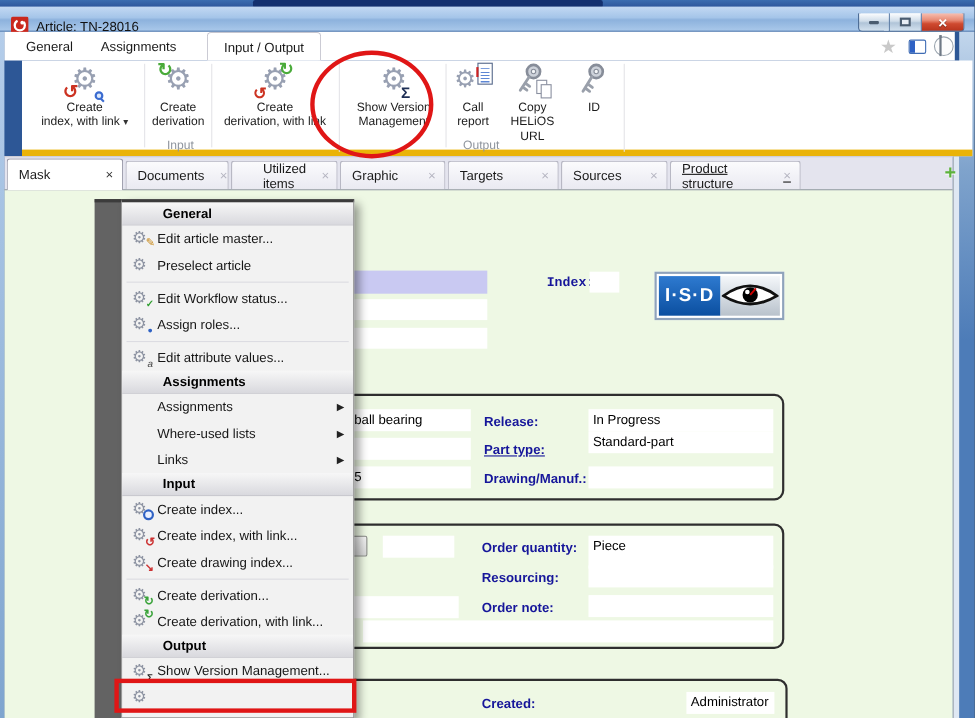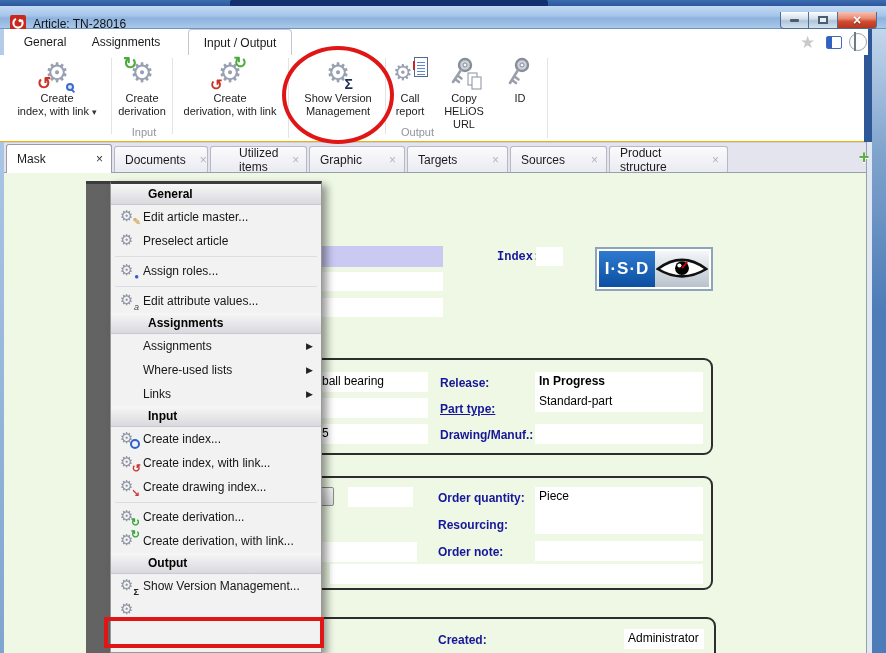--- a/index.html
+++ b/index.html
@@ -46,22 +46,22 @@
   .star-ico { position:absolute; left:796px; top:3px; font-size:17px; color:#c9c9c9; }
   .panel-ico { position:absolute; left:822px; top:7px; width:16px; height:13px;
                border:1px solid #3f6cb4; background:linear-gradient(90deg,#2f62c4 0 5px,#fff 5px);
                border-radius:2px; }
   .collapse-ico { position:absolute; left:845px; top:4px; width:18px; height:18px;
                border:1px solid #9aa4ae; border-radius:50%; background:#fdfdfd; }
   .chev { width:7px; height:7px; border-left:2px solid #707a86; border-top:2px solid #707a86;
           transform:rotate(45deg); margin:6px 0 0 4px; }
 
   
-  .ribbon { position:absolute; left:0; top:55px; width:864px; height:87px; background:#fff;
-            border-bottom:1px solid #eab308; }
+  .ribbon { position:absolute; left:20px; top:55px; width:864px; height:87px; background:#fff;
+            border-bottom:6px solid #eab308; }
   .rbtn { position:absolute; top:2px; height:76px; text-align:center; cursor:default; }
   .rbtn-label { font-size:11px; line-height:13px; color:#1c1c1c; margin-top:1px; }
   .rsep { position:absolute; top:3px; height:76px; width:1px; background:#e4e4e8; }
   .grp-label { position:absolute; top:71px; font-size:11px; color:#8f959e; text-align:center; }
   .r-ico { position:relative; width:40px; height:34px; margin:0 auto; display:block; }
   .r-ico::before { content:"⚙"; font-family:"DejaVu Sans",sans-serif; font-size:27px;
                    color:#98a0b2; position:absolute; left:50%; top:50%;
                    transform:translate(-50%,-56%); }
   .r-ico[data-icon^="key"]::before { content:""; }
   .r-ico[data-icon="gear-redarrow-magnifier-icon"]::after { content:"↺"; color:#cc3322;
@@ -290,21 +290,21 @@
       <span class="x">×</span>
       </div>
     <div class="dtab" style="left:403px;width:101px;">
       <span>Targets</span>
       <span class="x">×</span>
       </div>
     <div class="dtab" style="left:506px;width:97px;">
       <span>Sources</span>
       <span class="x">×</span>
       </div>
-    <div class="dtab" style="left:605px;width:119px;">
+    <div class="dtab" style="left:605px;width:119px;text-decoration:underline;">
       <span>Product structure</span>
       <span class="x">×</span>
       </div>
     <div class="addtab">+</div>
   </div>
 
   <div class="mask"></div>
 
   <div class="ffield hl" style="left:150px;top:246px;width:293px;height:21px;"></div>
   <div class="ffield" style="left:150px;top:272px;width:293px;height:19px;"></div>
@@ -322,21 +322,21 @@
         <line x1="30" y1="13" x2="36" y2="6" stroke="#c00" stroke-width="2"></line>
       </svg>
     </div>
   </div>
 
   <div class="fbox" style="left:240px;top:358px;width:473px;height:97px;"></div>
   <div class="ffield" style="left:318px;top:372px;width:110px;height:20px;">ball bearing</div>
   <div class="ffield" style="left:318px;top:398px;width:110px;height:20px;"></div>
   <div class="ffield" style="left:318px;top:424px;width:110px;height:20px;">5</div>
   <div class="flabel" style="left:440px;top:376px;">Release:</div>
-  <div class="ffield" style="left:535px;top:372px;width:168px;height:20px;font-weight:bold;">In Progress</div>
+  <div class="ffield" style="left:535px;top:372px;width:168px;height:20px;">In Progress</div>
   <div class="flabel" style="left:440px;top:402px;text-decoration:underline;">Part type:</div>
   <div class="ffield" style="left:535px;top:392px;width:168px;height:20px;">Standard-part</div>
   <div class="flabel" style="left:440px;top:428px;">Drawing/Manuf.:</div>
   <div class="ffield" style="left:535px;top:424px;width:168px;height:20px;"></div>
 
   <div class="fbox" style="left:240px;top:476px;width:473px;height:114px;"></div>
   <div class="browse-btn" style="left:300px;top:487px;width:34px;height:19px;">…</div>
   <div class="ffield" style="left:348px;top:487px;width:65px;height:20px;"></div>
   <div class="unit-link" style="left:304px;top:513px;">[kg]</div>
   <div class="ffield" style="left:250px;top:542px;width:167px;height:20px;"></div>
@@ -359,20 +359,24 @@
     <div class="m-item">
       <span class="mi" data-icon="gear-pencil-icon"></span>
       <span>Edit article master...</span>
       </div>
     <div class="m-item">
       <span class="mi" data-icon="gear-icon"></span>
       <span>Preselect article</span>
       </div>
     <div class="m-sep"></div>
     <div class="m-item">
+      <span class="mi" data-icon="gear-workflow-icon"></span>
+      <span>Edit Workflow status...</span>
+      </div>
+    <div class="m-item">
       <span class="mi" data-icon="gear-user-icon"></span>
       <span>Assign roles...</span>
       </div>
     <div class="m-sep"></div>
     <div class="m-item">
       <span class="mi" data-icon="gear-values-icon"></span>
       <span>Edit attribute values...</span>
       </div>
     <div class="m-header">Assignments</div>
     <div class="m-item">

